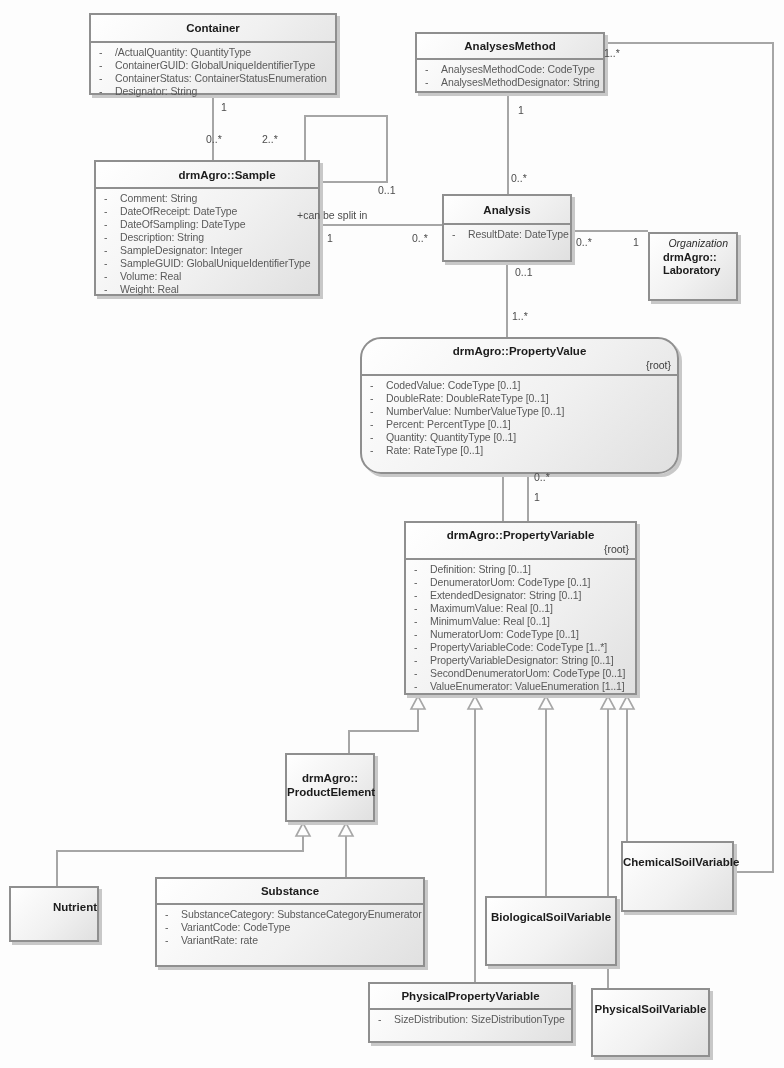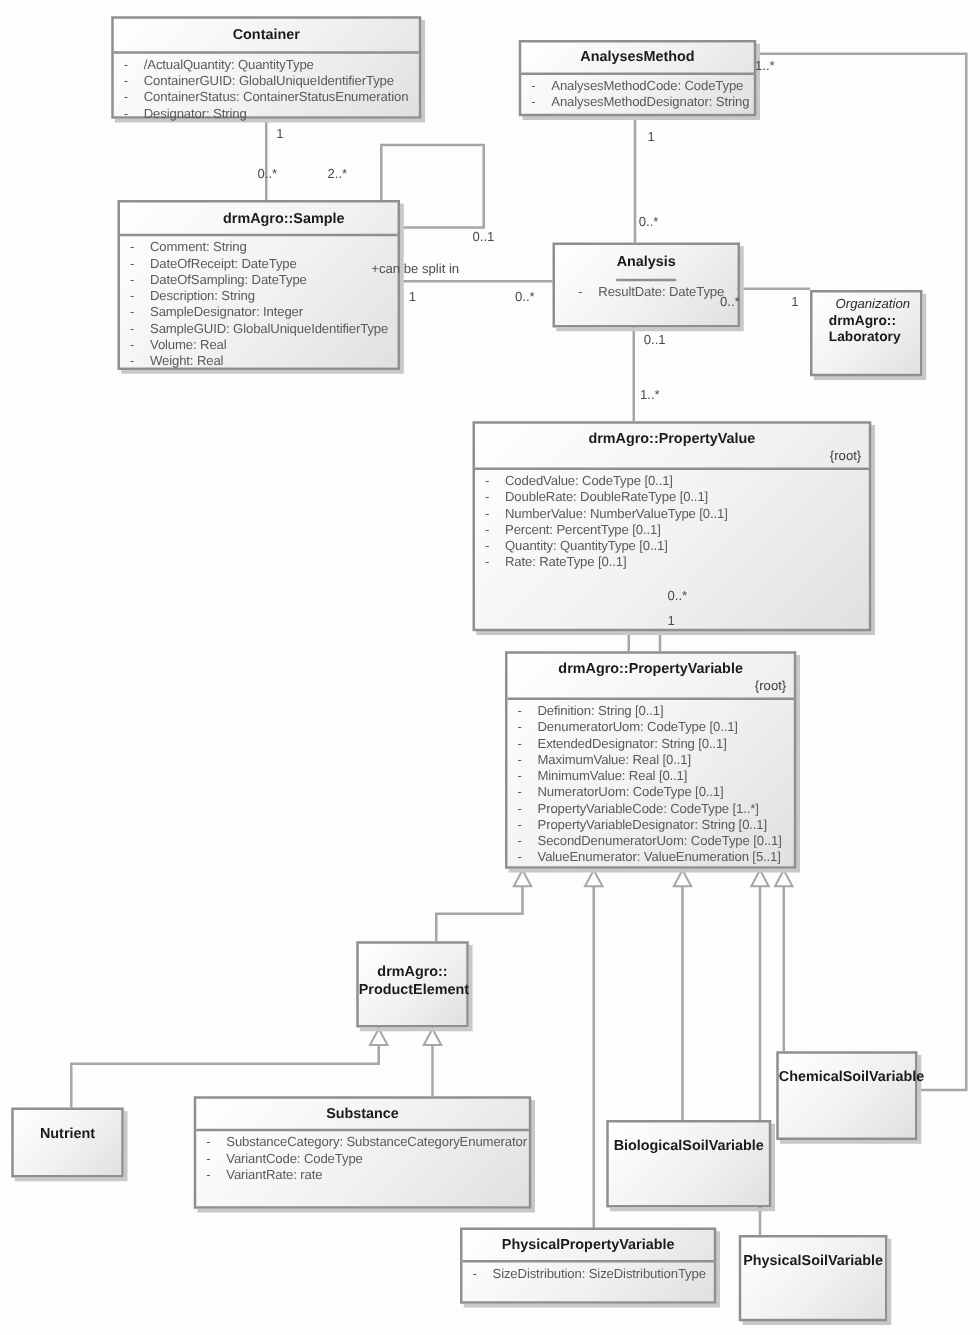--- a/index.html
+++ b/index.html
@@ -96,34 +96,34 @@
       <div class="attr">DateOfReceipt: DateType</div>
       <div class="attr">DateOfSampling: DateType</div>
       <div class="attr">Description: String</div>
       <div class="attr">SampleDesignator: Integer</div>
       <div class="attr">SampleGUID: GlobalUniqueIdentifierType</div>
       <div class="attr">Volume: Real</div>
       <div class="attr">Weight: Real</div>
     </div>
   </div>
 
-  <div class="cls" style="left:442px;top:194px;width:150px;height:68px;align-items:center;">
+  <div class="cls" style="left:442px;top:194px;width:130px;height:68px;">
     <div class="hdr" style="height:27px;">Analysis</div>
     <div class="body">
       <div class="attr">ResultDate: DateType</div>
     </div>
   </div>
 
   <div class="cls" style="left:648px;top:196px;width:90px;height:69px;margin-top:36px;">
     <div class="stereo">Organization</div>
     <div class="labname">drmAgro::</div>
     <div class="labname">Laboratory</div>
   </div>
 
-  <div class="cls" style="left:378px;top:337px;width:319px;height:168px;">
+  <div class="cls" style="left:360px;top:337px;width:319px;height:137px;border-radius:21px;">
     <div class="hdr2">
       <div class="t">drmAgro::PropertyValue</div>
       <div class="tag">{root}</div>
     </div>
     <div class="body">
       <div class="attr">CodedValue: CodeType [0..1]</div>
       <div class="attr">DoubleRate: DoubleRateType [0..1]</div>
       <div class="attr">NumberValue: NumberValueType [0..1]</div>
       <div class="attr">Percent: PercentType [0..1]</div>
       <div class="attr">Quantity: QuantityType [0..1]</div>
@@ -139,32 +139,32 @@
     <div class="body">
       <div class="attr">Definition: String [0..1]</div>
       <div class="attr">DenumeratorUom: CodeType [0..1]</div>
       <div class="attr">ExtendedDesignator: String [0..1]</div>
       <div class="attr">MaximumValue: Real [0..1]</div>
       <div class="attr">MinimumValue: Real [0..1]</div>
       <div class="attr">NumeratorUom: CodeType [0..1]</div>
       <div class="attr">PropertyVariableCode: CodeType [1..*]</div>
       <div class="attr">PropertyVariableDesignator: String [0..1]</div>
       <div class="attr">SecondDenumeratorUom: CodeType [0..1]</div>
-      <div class="attr">ValueEnumerator: ValueEnumeration [5..1]</div>
+      <div class="attr">ValueEnumerator: ValueEnumeration [1..1]</div>
     </div>
   </div>
 
   <div class="cls nameonly" style="left:285px;top:753px;width:90px;height:69px;">
     <div class="nm pe">
       <div>drmAgro::</div>
       <div>ProductElement</div>
     </div>
   </div>
 
-  <div class="cls nameonly" style="left:9px;top:886px;width:90px;height:56px;">
+  <div class="cls nameonly" style="left:9px;top:886px;width:90px;height:56px;align-items:flex-end;">
     <div class="nm">Nutrient</div>
   </div>
 
   <div class="cls" style="left:155px;top:877px;width:270px;height:90px;">
     <div class="hdr" style="height:24px;">Substance</div>
     <div class="body">
       <div class="attr">SubstanceCategory: SubstanceCategoryEnumerator</div>
       <div class="attr">VariantCode: CodeType</div>
       <div class="attr">VariantRate: rate</div>
     </div>

